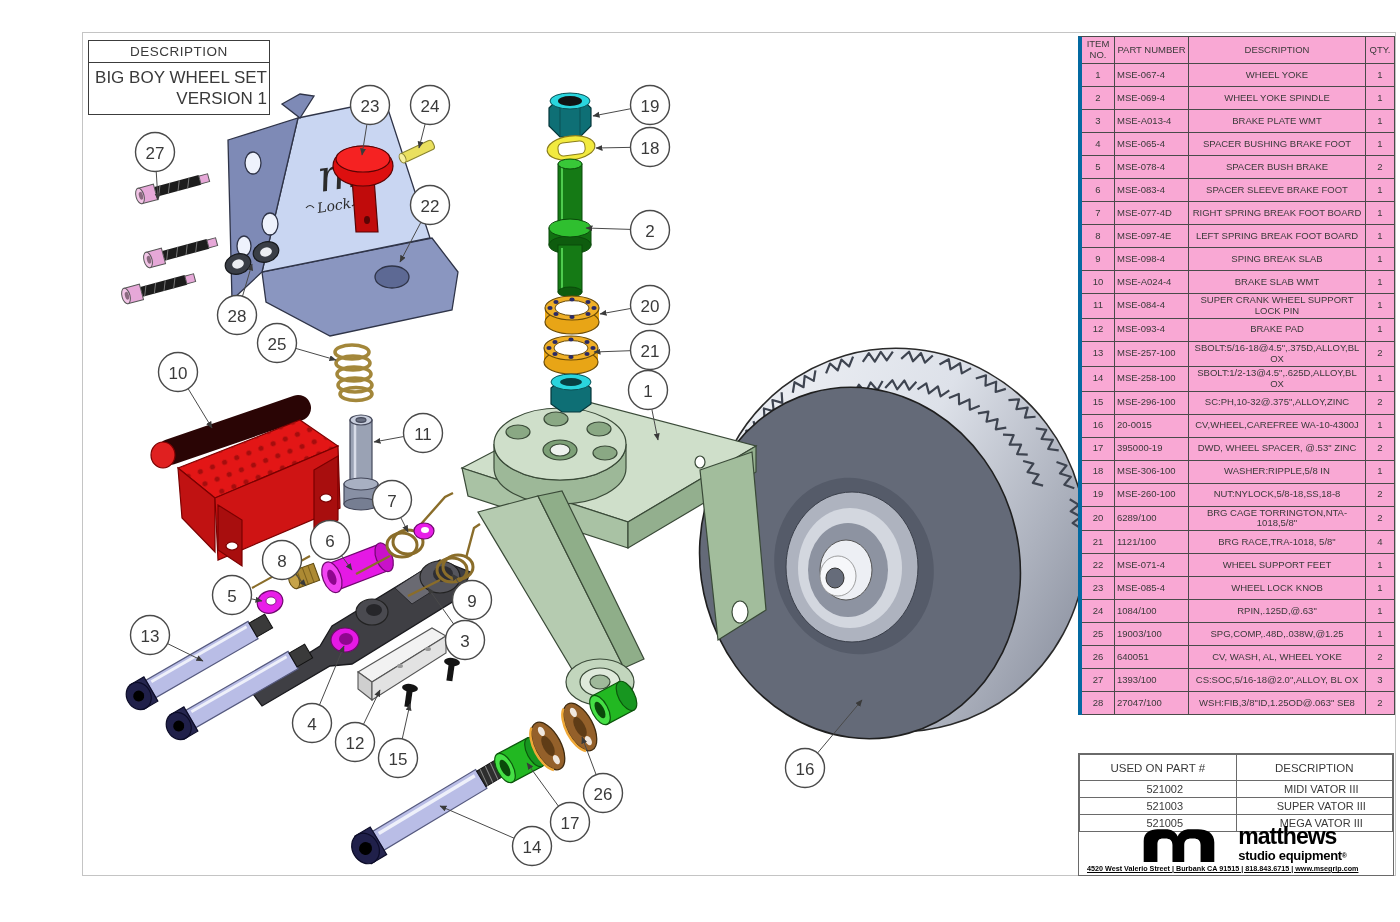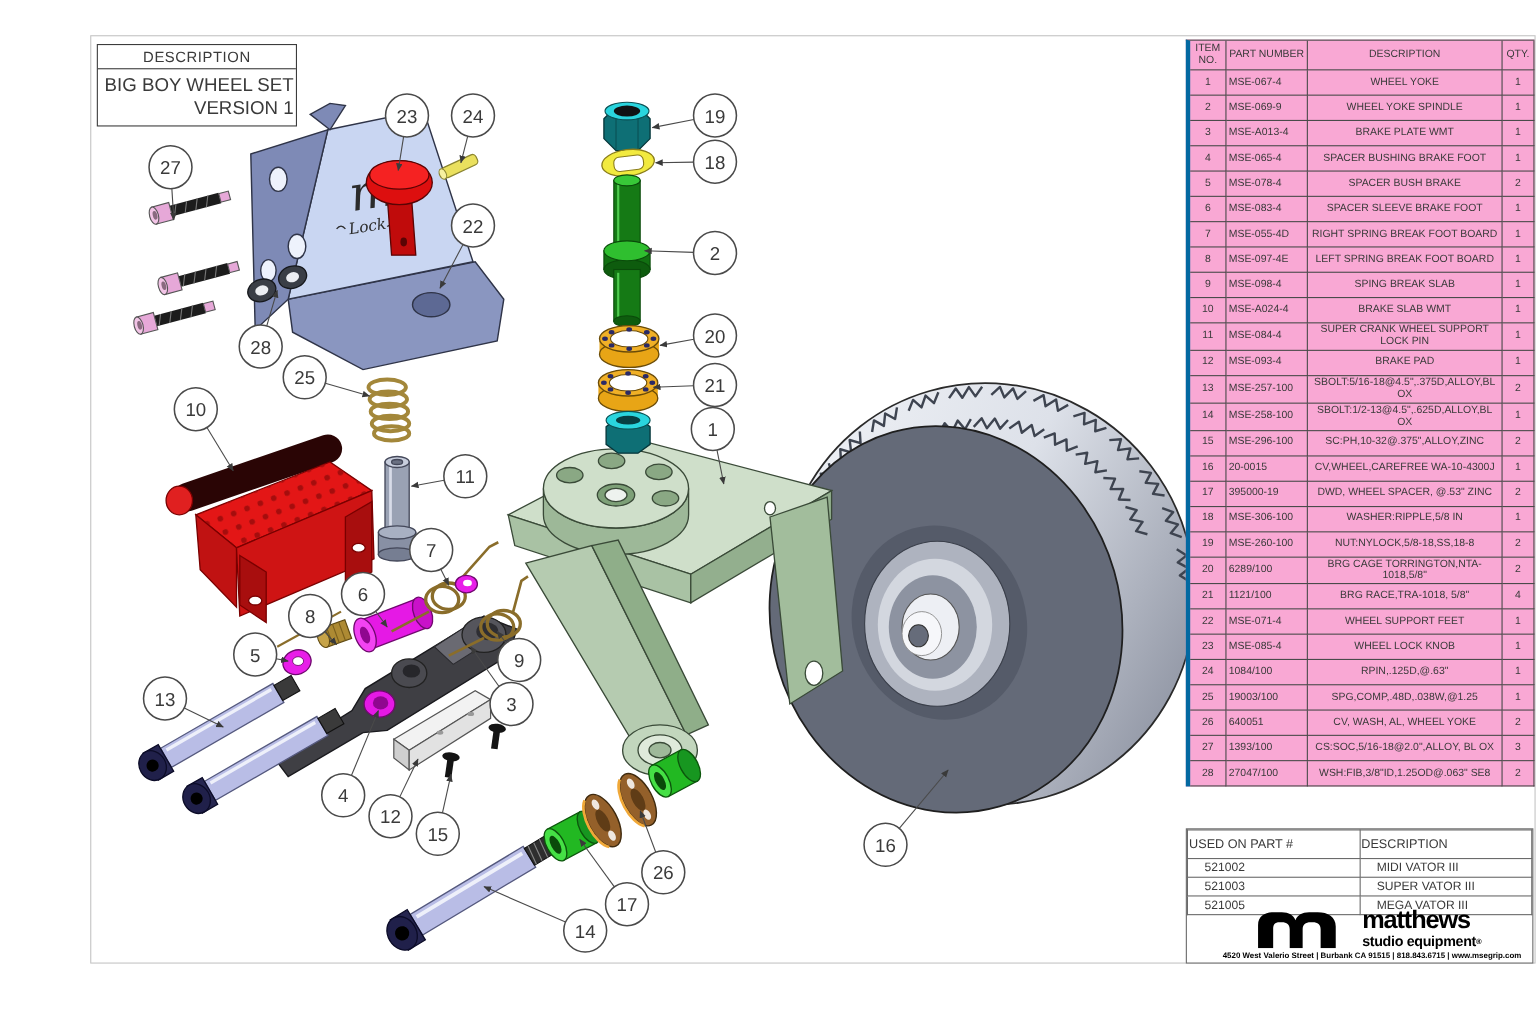--- a/index.html
+++ b/index.html
@@ -17,33 +17,33 @@
   .parts-table{position:absolute;left:1078px;top:36px;width:313px;border-left:4px solid #0369a1;border-top:1px solid #4a4a4a;background:#f9a8d4;font-size:9.5px;color:#3a3a3a;}
   .pt-row{display:grid;grid-template-columns:33px 74px 177px 29px;}
   .pt-td{border-right:1px solid #4a4a4a;border-bottom:1px solid #4a4a4a;display:flex;align-items:center;
          justify-content:center;text-align:center;min-height:20px;padding:1px 2px;line-height:1.15;}
   .pt-td.c1{justify-content:flex-start;text-align:left;}
   .pt-head .pt-td{font-size:9.5px;min-height:24px;}
 
   
   .bottom-box{position:absolute;left:1078px;top:753px;width:314px;height:121px;border:1px solid #6a6a6a;background:#fff;}
   .uo-table{width:100%;border-collapse:collapse;font-size:11px;color:#3a3a3a;}
-  .uo-table .uo-td{border:1px solid #6a6a6a;}
+  .uo-table .uo-td{border:1px solid #6a6a6a;text-align:center;}
   .uo-head .uo-td{height:23px;font-size:11.5px;}
   .uo-row .uo-td{height:14px;padding-left:15px;}
   .uo-td.left{width:50%;}
 
   .brand{position:absolute;left:8px;top:71px;width:296px;}
   .brand-row{display:flex;align-items:center;justify-content:center;}
   .m-logo{width:112px;height:34px;flex:0 0 auto;margin-top:2px;}
   .brand-text{margin-left:3px;line-height:1;}
   .brand-name{font-size:23px;font-weight:bold;letter-spacing:-1px;color:#000;}
   .brand-sub{font-size:13px;font-weight:bold;color:#000;margin-top:1px;letter-spacing:-0.3px;}
   .brand-reg{font-size:7px;vertical-align:2px;}
-  .brand-addr{text-align:right;font-size:7.2px;font-weight:bold;color:#000;margin-top:2px;white-space:nowrap;}
+  .brand-addr{text-align:left;font-size:7.2px;font-weight:bold;color:#000;margin-top:2px;white-space:nowrap;text-decoration:underline;}
 
   
   svg.scene{position:absolute;left:0;top:0;}
   .balloon{fill:#fff;stroke:#4a4a4a;stroke-width:1.4;}
   .balloon-num{font-family:"Liberation Sans",sans-serif;font-size:17px;fill:#3a3a3a;
                text-anchor:middle;dominant-baseline:central;}
   .leader{stroke:#4a4a4a;stroke-width:1;fill:none;}
   .tread{stroke:#3e4450;stroke-width:2.2;fill:none;stroke-linejoin:round;}
   .eng{font-family:"DejaVu Serif",serif;font-style:italic;fill:#2b2b2b;}
 </style>
@@ -571,21 +571,21 @@
     </div>
     <div id="parts-rows">
         <div class="pt-row">
           <div class="pt-td c0">1</div>
           <div class="pt-td c1">MSE-067-4</div>
           <div class="pt-td c2">WHEEL YOKE</div>
           <div class="pt-td c3">1</div>
         </div>
         <div class="pt-row">
           <div class="pt-td c0">2</div>
-          <div class="pt-td c1">MSE-069-9</div>
+          <div class="pt-td c1">MSE-069-4</div>
           <div class="pt-td c2">WHEEL YOKE  SPINDLE</div>
           <div class="pt-td c3">1</div>
         </div>
         <div class="pt-row">
           <div class="pt-td c0">3</div>
           <div class="pt-td c1">MSE-A013-4</div>
           <div class="pt-td c2">BRAKE PLATE WMT</div>
           <div class="pt-td c3">1</div>
         </div>
         <div class="pt-row">
@@ -601,21 +601,21 @@
           <div class="pt-td c3">2</div>
         </div>
         <div class="pt-row">
           <div class="pt-td c0">6</div>
           <div class="pt-td c1">MSE-083-4</div>
           <div class="pt-td c2">SPACER SLEEVE BRAKE FOOT</div>
           <div class="pt-td c3">1</div>
         </div>
         <div class="pt-row">
           <div class="pt-td c0">7</div>
-          <div class="pt-td c1">MSE-055-4D</div>
+          <div class="pt-td c1">MSE-077-4D</div>
           <div class="pt-td c2">RIGHT SPRING BREAK FOOT BOARD</div>
           <div class="pt-td c3">1</div>
         </div>
         <div class="pt-row">
           <div class="pt-td c0">8</div>
           <div class="pt-td c1">MSE-097-4E</div>
           <div class="pt-td c2">LEFT SPRING BREAK FOOT BOARD</div>
           <div class="pt-td c3">1</div>
         </div>
         <div class="pt-row">

